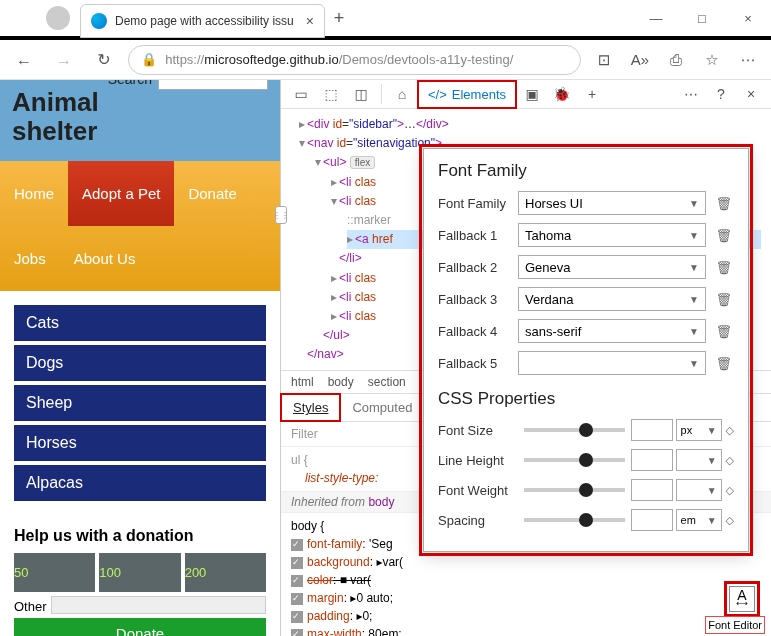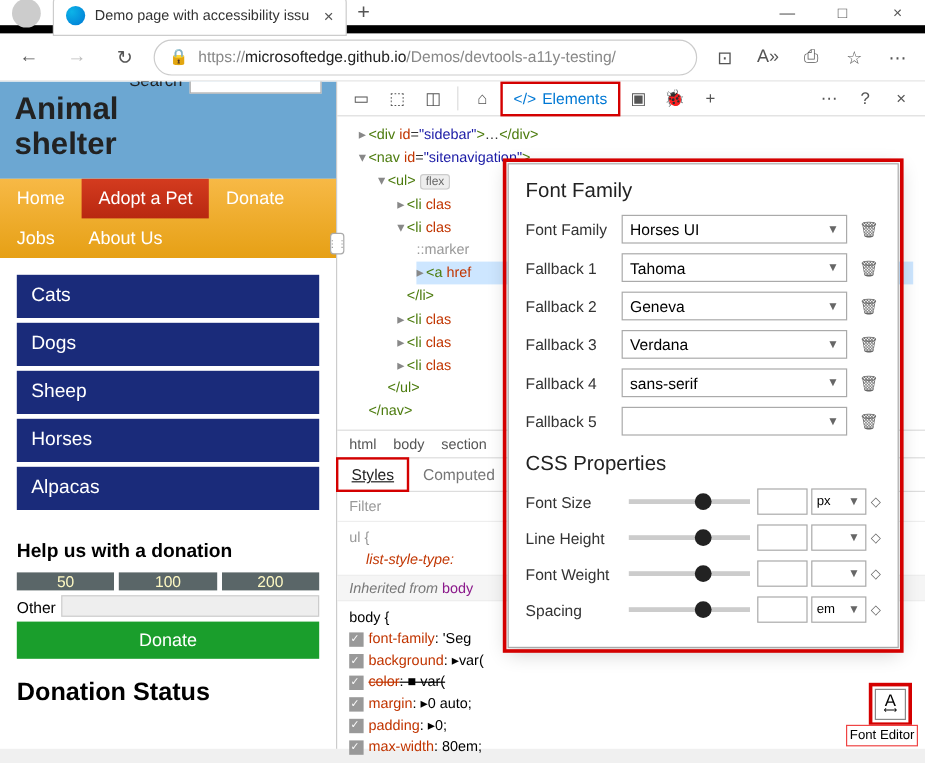--- a/index.html
+++ b/index.html
@@ -1,19 +1,19 @@
 <!DOCTYPE html>
 <html><head>
 <meta charset="utf-8">
 <style>
 * { box-sizing: border-box; margin: 0; padding: 0; font-family: "Segoe UI", Tahoma, sans-serif; }
 body { background: #f0f0f0; width: 771px; height: 636px; overflow: hidden; position: relative; }
 
 
-.titlebar { height: 28px; background: #fff; display: flex; align-items: center; border-bottom: 7px solid #000000; }
+.titlebar { height: 40px; background: #fff; display: flex; align-items: center; border-bottom: 4px solid #000000; padding-left: 36px; }
 .avatar { width: 24px; height: 24px; border-radius: 50%; background: #ccc; margin: 0 10px; }
 .tab { height: 34px; background: #fff; border: 1px solid #ccc; border-radius: 6px 6px 0 0; display: flex; align-items: center; padding: 0 10px; font-size: 12px; color: #333; max-width: 250px; margin-top: 5px; }
 .edge-icon { width: 16px; height: 16px; margin-right: 8px; background: radial-gradient(circle at 30% 30%, #0cb4e8, #0078d4); border-radius: 50%; }
 .tab-close { margin-left: 12px; color: #555; font-size: 14px; }
 .newtab { width: 28px; text-align: center; font-size: 18px; color: #555; }
 .win-controls { margin-left: auto; display: flex; }
 .win-btn { width: 46px; height: 30px; display: flex; align-items: center; justify-content: center; color: #555; font-size: 13px; }
 
 
 .addrbar { height: 40px; background: #fff; display: flex; align-items: center; padding: 0 8px; gap: 8px; border-bottom: 1px solid #e0e0e0; }
@@ -28,46 +28,46 @@
 
 .main { display: flex; height: 556px; }
 .page { width: 280px; background: #fff; overflow: hidden; }
 .hero { background: #6ca7d2; padding: 8px 12px 16px; }
 .hero-title { font-size: 26px; color: #222; font-weight: 700; line-height: 1.1; }
 .search-row { display: flex; align-items: center; margin-top: -20px; float: right; }
 .search-label { font-size: 14px; margin-right: 6px; color: #222; }
 .search-input { width: 110px; height: 22px; border: 1px solid #aaa; }
 
 .menu { display: flex; background: linear-gradient(#f7b946, #e6a015); flex-wrap: wrap; }
-.menu-item { padding: 8px 14px; color: #fff; font-size: 15px; }
+.menu-item { padding: 24px 14px; color: #fff; font-size: 15px; }
 .menu-item.active { background: linear-gradient(#d43b1f, #b82810); }
 .menu-row2 { width: 100%; display: flex; }
 
 .catlist { padding: 14px; }
 .cat { background: #1a2b7a; color: #fff; padding: 9px 12px; margin-bottom: 4px; font-size: 16px; }
 
 .donate-section { padding: 0 14px 10px; }
 .donate-h { font-weight: 700; font-size: 16px; margin: 8px 0; }
 .amounts { display: flex; gap: 4px; }
-.amt { flex: 1; background: #5a6668; color: #fef9c3; text-align: center; padding: 0 0; font-size: 13px; }
+.amt { flex: 1; background: #5a6668; color: #bef264; padding: 12px 0; font-size: 13px; }
 .other-row { display: flex; align-items: flex-end; margin: 4px 0; font-size: 13px; }
 .other-row input { flex: 1; height: 18px; border: 1px solid #ccc; margin-left: 4px; background: #eee; }
 .donate-btn { background: #1a9e2c; color: #fff; text-align: center; padding: 7px; font-size: 15px; }
 .dstatus { font-weight: 700; font-size: 21px; margin-top: 16px; }
 
 
 .devtools { flex: 1; background: #fff; display: flex; flex-direction: column; border-left: 1px solid #ccc; position: relative; }
 .dt-toolbar { height: 34px; display: flex; align-items: center; border-bottom: 1px solid #ddd; padding: 0 6px; gap: 2px; }
 .dt-ico { width: 28px; height: 28px; display: flex; align-items: center; justify-content: center; color: #555; font-size: 14px; }
 .dt-tab { padding: 6px 10px; font-size: 13px; color: #555; display: flex; align-items: center; gap: 5px; }
 .dt-tab.active { color: #0078d4; }
 .hl-red { outline: 2px solid #d40000; outline-offset: -1px; }
 
 .dom-tree { padding: 6px 10px; font-family: Consolas, monospace; font-size: 12px; line-height: 1.6; color: #333; }
-.dom-tree .tag { color: #4d7c0f; }
+.dom-tree .tag { color: #a21caf; }
 .dom-tree .attr { color: #c13500; }
 .dom-tree .val { color: #1a1aa6; }
 .dom-tree .sel { background: #cde6ff; }
 .dom-tree .pseudo { color: #999; }
 .tri { color: #888; margin-right: 2px; }
 .flex-badge { background: #eee; border: 1px solid #ccc; border-radius: 3px; padding: 0 4px; font-size: 10px; color: #666; }
 
 .crumbs { border-top: 1px solid #ddd; border-bottom: 1px solid #ddd; padding: 4px 10px; font-size: 12px; color: #555; display: flex; gap: 14px; }
 
 .styles-tabs { display: flex; border-bottom: 1px solid #ddd; }

